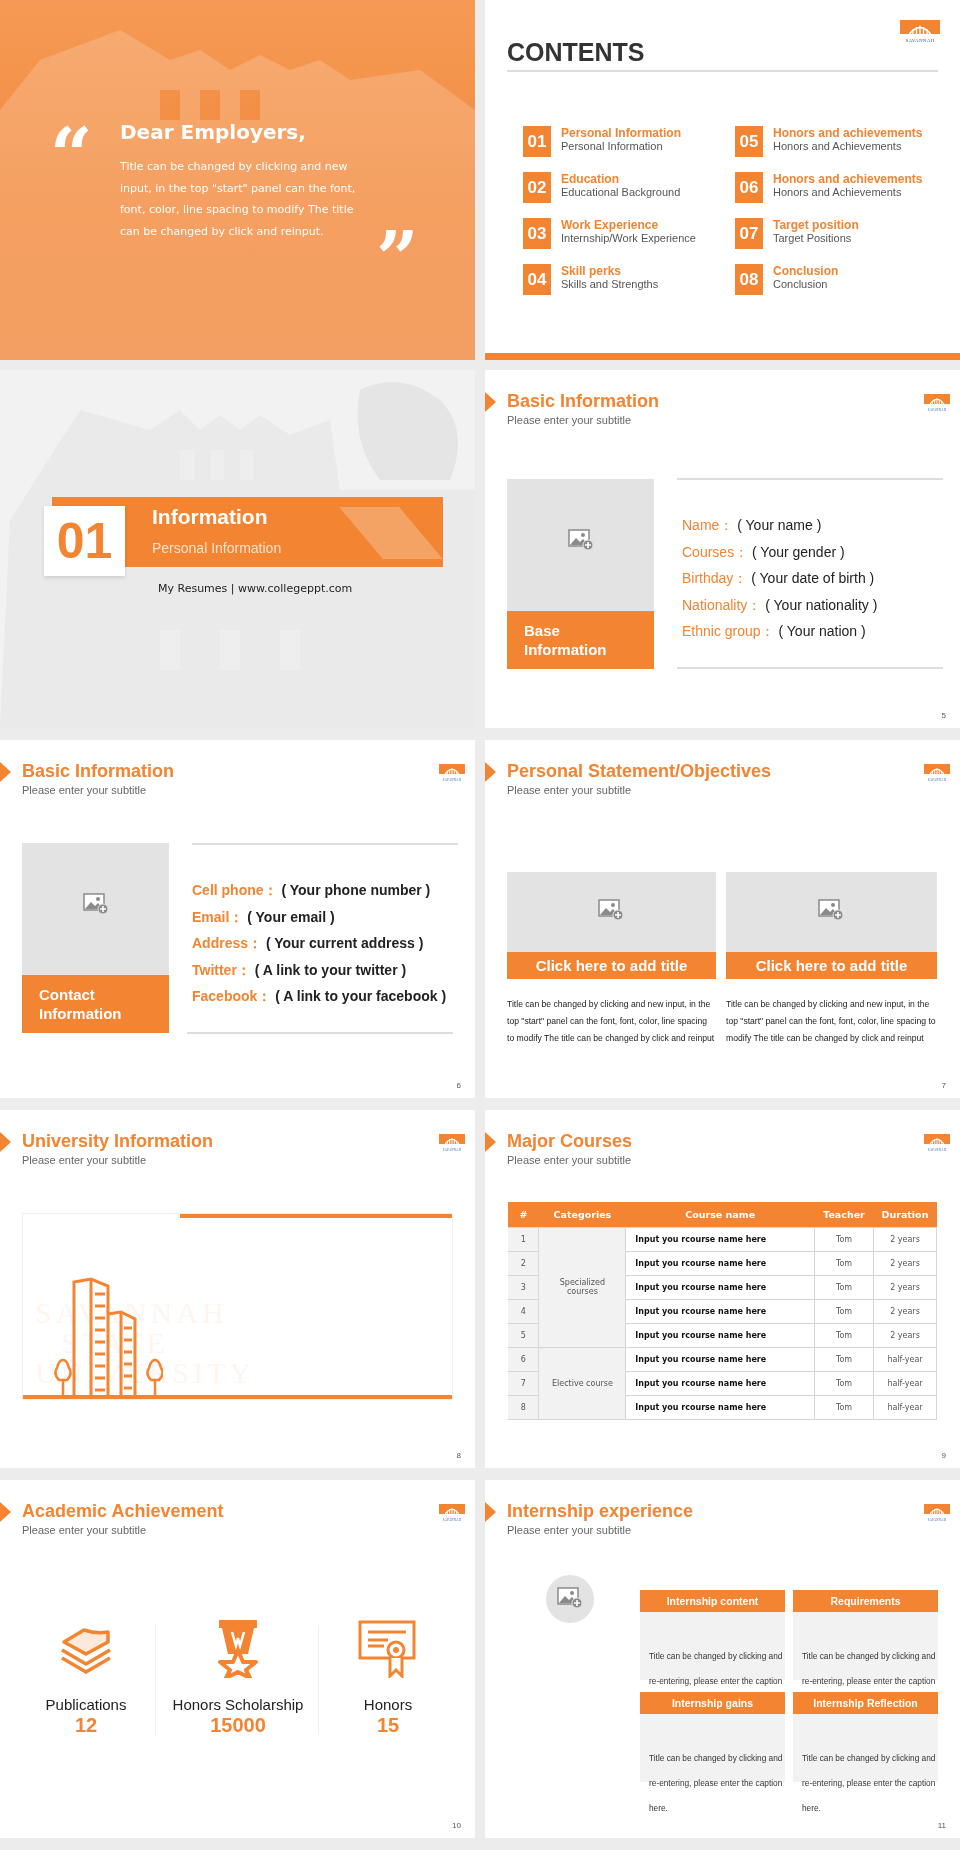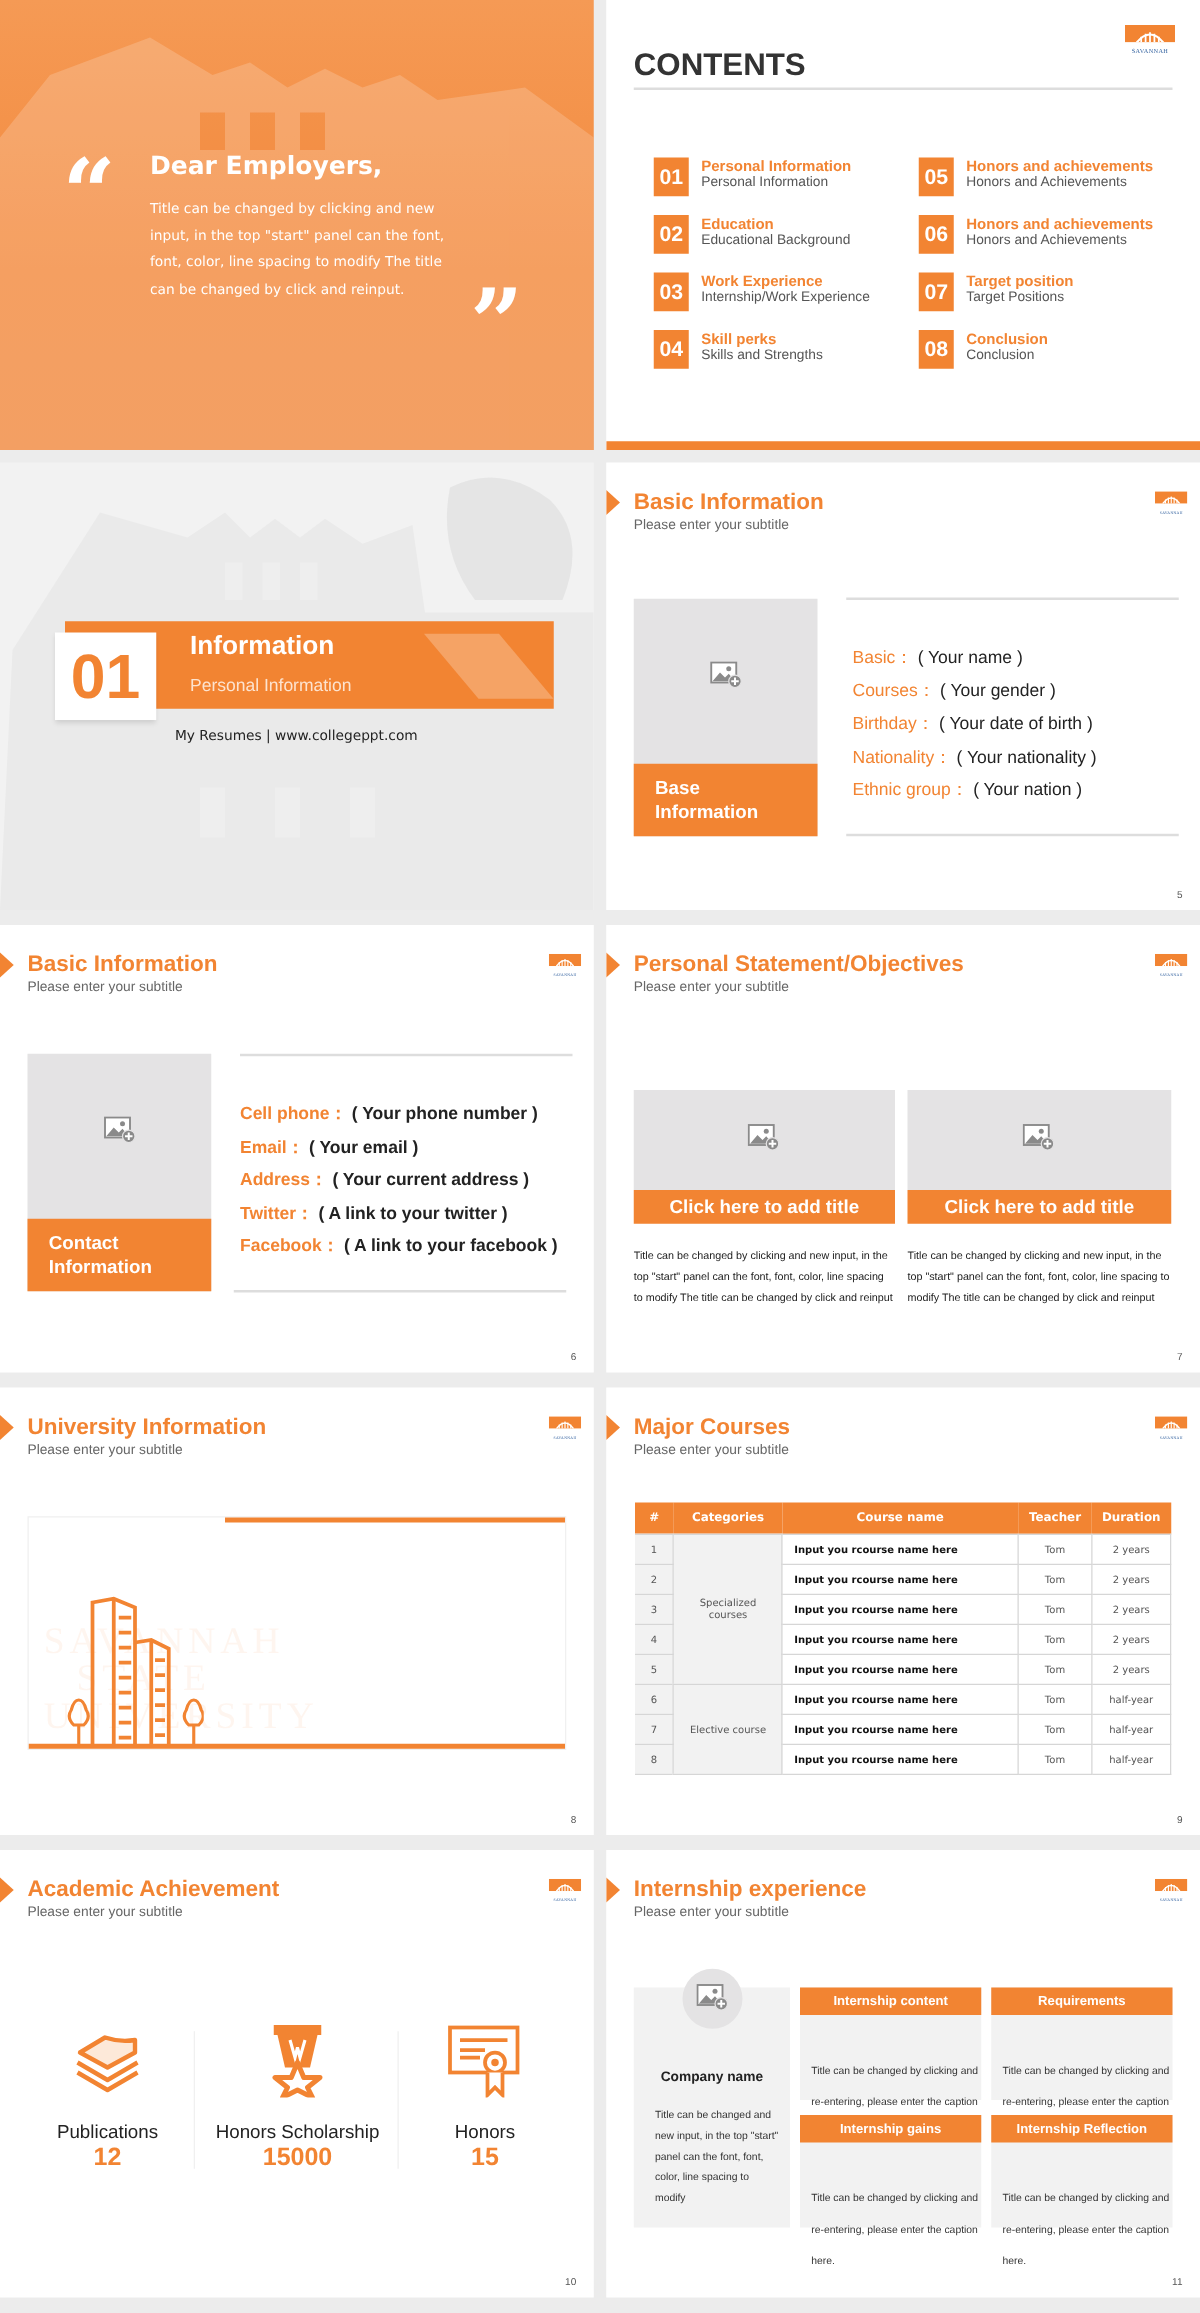--- a/index.html
+++ b/index.html
@@ -36,21 +36,21 @@
   .ct-txt .b { font-size: 11px; color: #555; line-height: 13px; }
 
   
   .s3 { background: #f2f2f2; }
   .s3 .bg-house { position: absolute; inset: 0; opacity: .35; }
   .s3 .band { position: absolute; left: 52px; top: 127px; width: 391px; height: 70px; background: #f28432; }
   .s3 .band .stripe1 { position: absolute; right: 22px; top: 10px; width: 60px; height: 80px; background: rgba(255,255,255,.25); transform: skewX(40deg); height: 52px; }
   .s3 .numbox { position: absolute; left: 44px; top: 136px; width: 81px; height: 70px; background: #fff; box-shadow: 0 2px 4px rgba(0,0,0,.12); color: #f28432; font-size: 50px; font-weight: bold; display: flex; align-items: center; justify-content: center; }
   .s3 .t1 { position: absolute; left: 152px; top: 135px; color: #fff; font-size: 21px; font-weight: bold; }
   .s3 .t2 { position: absolute; left: 152px; top: 170px; color: #fde3cf; font-size: 14px; }
-  .s3 .t3 { position: absolute; left: 140px; top: 212px; color: #222; font-size: 11px; font-family: "DejaVu Sans", sans-serif; }
+  .s3 .t3 { position: absolute; left: 158px; top: 212px; color: #222; font-size: 11px; font-family: "DejaVu Sans", sans-serif; }
 
   
   .bi-photo { position: absolute; left: 22px; top: 109px; width: 147px; height: 190px; }
   .bi-photo .cap { position: absolute; left: 0; right: 0; bottom: 0; height: 58px; background: #f28432; color: #fff; font-weight: bold; font-size: 15px; padding: 10px 0 0 17px; line-height: 19px; }
   .bi-rule { position: absolute; left: 192px; width: 266px; height: 2px; background: #ddd; }
   .bi-list { position: absolute; left: 197px; top: 142px; }
   .bi-list .row { font-size: 14px; line-height: 26.5px; white-space: nowrap; }
   .bi-list .lbl { color: #f28432; }
   .bi-list .val { color: #222; }
 
@@ -224,21 +224,21 @@
         <use href="#logo-roof"></use>
       </svg><div class="txt" style="font-size:3px;line-height:4px">SAVANNAH</div></div>
   <div class="photo bi-photo">
     <div class="img-icon" style="left:61px;top:50px;"><svg>
           <use href="#imgadd"></use>
         </svg></div>
     <div class="cap"><span>Base</span><br><span>Information</span></div>
   </div>
   <div class="bi-rule" style="top:108px;"></div>
   <div class="bi-list">
-    <div class="row"><span class="lbl">Basic：</span> <span class="val">( Your name )</span></div>
+    <div class="row"><span class="lbl">Name：</span> <span class="val">( Your name )</span></div>
     <div class="row"><span class="lbl">Courses：</span> <span class="val">( Your gender )</span></div>
     <div class="row"><span class="lbl">Birthday：</span> <span class="val">( Your date of birth )</span></div>
     <div class="row"><span class="lbl">Nationality：</span> <span class="val">( Your nationality )</span></div>
     <div class="row"><span class="lbl">Ethnic group：</span> <span class="val">( Your nation )</span></div>
   </div>
   <div class="bi-rule" style="top:297px;"></div>
   <div class="pageno">5</div>
 </section>
 
 <section class="slide c1 r3">
@@ -451,24 +451,20 @@
 </section>
 
 <section class="slide c2 r5">
   <div class="hdr-arrow"></div>
   <div class="hdr-title">Internship experience</div>
   <div class="hdr-sub">Please enter your subtitle</div>
   <div class="logo" style="width:26px;"><svg width="26" height="10" viewBox="0 0 34 12" preserveAspectRatio="none">
         <use href="#logo-roof"></use>
       </svg><div class="txt" style="font-size:3px;line-height:4px">SAVANNAH</div></div>
 
-  <div class="in-left">
-    <div class="cn">Company name</div>
-    <div class="cd">Title can be changed and new input, in the top "start" panel can the font, font, color, line spacing to modify</div>
-  </div>
   <div class="in-circle">
     <div class="img-icon" style="left:11px;top:12px;"><svg>
           <use href="#imgadd"></use>
         </svg></div>
   </div>
 
   <div class="in-box" style="left:155px;top:110px;">
     <div class="h">Internship content</div>
     <div class="d">Title can be changed by clicking and re-entering, please enter the caption here.</div>
   </div>

